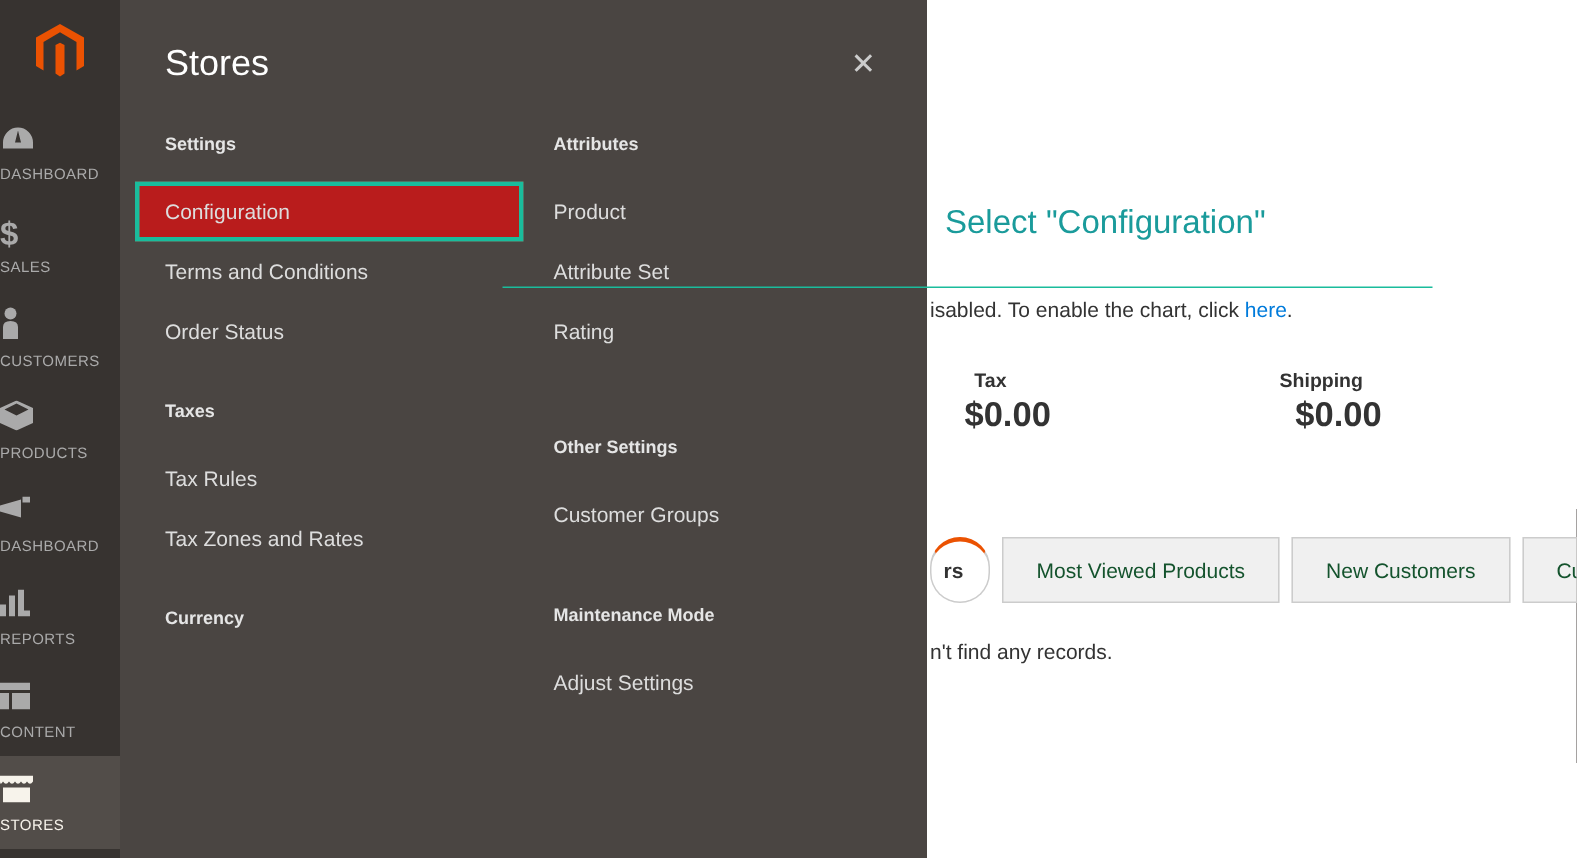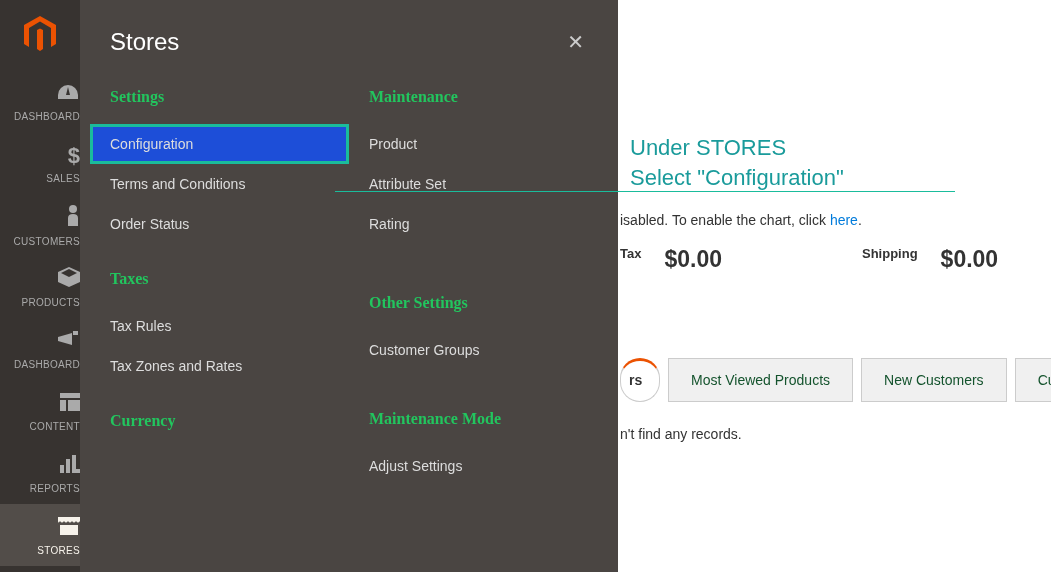--- a/index.html
+++ b/index.html
@@ -31,21 +31,21 @@
       height: 70px;
       display: flex;
       align-items: center;
       justify-content: center;
     }
     .nav-item {
       width: 80px;
       height: 62px;
       display: flex;
       flex-direction: column;
-      align-items: flex-end;
+      align-items: flex-start;
       justify-content: center;
       cursor: pointer;
       color: #aaa;
     }
     .nav-item .icon {
       font-size: 22px;
       margin-bottom: 4px;
     }
     .nav-item .label {
       font-size: 10px;
@@ -80,44 +80,43 @@
     }
     .flyout-columns {
       display: flex;
       padding: 20px 10px 0 10px;
     }
     .flyout-col {
       flex: 1;
       padding: 0 20px;
     }
     .section-heading {
-      font-size: 16px;
-      color: #22c55e;
+      font-size: 12px;
+      color: #e5e5e5;
       font-weight: 600;
       margin-bottom: 18px;
       margin-top: 26px;
-      font-family: Liberation Serif, serif;
     }
     .section-heading:first-child {
       margin-top: 0;
     }
     .flyout-link {
       display: block;
       font-size: 14px;
       color: #ddd;
       padding: 12px 0;
       cursor: pointer;
     }
     .flyout-link.highlighted {
       outline: 3px solid #1abc9c;
       outline-offset: -3px;
       margin-left: -20px;
       margin-right: -20px;
       padding-left: 20px;
-      background: #1d4ed8;
+      background: #b91c1c;
     }
     .annotation {
       position: absolute;
       left: 630px;
       top: 133px;
       color: #1a9b9b;
       font-size: 22px;
       font-weight: 400;
       line-height: 1.35;
     }
@@ -126,39 +125,39 @@
       left: 335px;
       top: 191px;
       width: 620px;
       height: 1px;
       background: #1abc9c;
       z-index: 5;
     }
     .chart-msg {
       position: absolute;
       left: 620px;
-      top: 212px;
+      top: 198px;
       font-size: 14px;
       color: #333;
     }
     .chart-msg a {
       color: #007bdb;
       text-decoration: none;
       cursor: pointer;
     }
     .stats {
       position: absolute;
       left: 620px;
       top: 246px;
       display: flex;
       gap: 140px;
     }
     .stat {
       display: flex;
-      flex-direction: row;
+      flex-direction: column;
       text-align: center;
     }
     .stat-label {
       font-size: 13px;
       color: #333;
       font-weight: 600;
       margin-bottom: 2px;
     }
     .stat-value {
       font-size: 23px;
@@ -248,37 +247,37 @@
     <span class="icon">
       <svg width="22" height="18" viewBox="0 0 22 18">
           <path d="M0 6 L14 2 L14 14 L0 10 Z M15 0 L20 0 L20 4 L15 4 Z" fill="#aaa"></path>
         </svg>
     </span>
     <span class="label">DASHBOARD</span>
   </div>
   <div class="nav-item">
     <span class="icon">
       <svg width="20" height="18" viewBox="0 0 20 18">
-          <rect x="0" y="0" width="20" height="5" fill="#aaa"></rect>
-          <rect x="0" y="7" width="6" height="11" fill="#aaa"></rect>
-          <rect x="8" y="7" width="12" height="11" fill="#aaa"></rect>
-        </svg>
-    </span>
-    <span class="label">CONTENT</span>
-  </div>
-  <div class="nav-item">
-    <span class="icon">
-      <svg width="20" height="18" viewBox="0 0 20 18">
           <rect x="0" y="10" width="4" height="8" fill="#aaa"></rect>
           <rect x="6" y="4" width="4" height="14" fill="#aaa"></rect>
           <rect x="12" y="0" width="4" height="18" fill="#aaa"></rect>
           <rect x="16" y="14" width="4" height="4" fill="#aaa"></rect>
         </svg>
     </span>
     <span class="label">REPORTS</span>
+  </div>
+  <div class="nav-item">
+    <span class="icon">
+      <svg width="20" height="18" viewBox="0 0 20 18">
+          <rect x="0" y="0" width="20" height="5" fill="#aaa"></rect>
+          <rect x="0" y="7" width="6" height="11" fill="#aaa"></rect>
+          <rect x="8" y="7" width="12" height="11" fill="#aaa"></rect>
+        </svg>
+    </span>
+    <span class="label">CONTENT</span>
   </div>
   <div class="nav-item stores-active">
     <span class="icon">
       <svg width="22" height="18" viewBox="0 0 22 18">
           <path d="M0 0 L22 0 L22 4 Q20 7 18 4 Q16 7 14 4 Q12 7 10 4 Q8 7 6 4 Q4 7 2 4 Q0 7 0 4 Z M2 8 L20 8 L20 18 L2 18 Z" fill="#f7f3eb"></path>
         </svg>
     </span>
     <span class="label">STORES</span>
   </div>
 </div>
@@ -295,36 +294,35 @@
       <div class="section-heading">Settings</div>
       <div class="flyout-link highlighted">Configuration</div>
       <div class="flyout-link">Terms and Conditions</div>
       <div class="flyout-link">Order Status</div>
       <div class="section-heading">Taxes</div>
       <div class="flyout-link">Tax Rules</div>
       <div class="flyout-link">Tax Zones and Rates</div>
       <div class="section-heading">Currency</div>
     </div>
     <div class="flyout-col">
-      <div class="section-heading">Maintenance</div>
+      <div class="section-heading">Attributes</div>
       <div class="flyout-link">Product</div>
       <div class="flyout-link">Attribute Set</div>
       <div class="flyout-link">Rating</div>
       <div class="section-heading" style="margin-top:50px">Other Settings</div>
       <div class="flyout-link">Customer Groups</div>
       <div class="section-heading" style="margin-top:40px">Maintenance Mode</div>
       <div class="flyout-link">Adjust Settings</div>
     </div>
   </div>
 </div>
 
 <div class="annotation-line"></div>
 
 <div class="annotation">
-  <div>Under STORES</div>
   <div>Select "Configuration"</div>
 </div>
 
 <div class="chart-msg">
   <span>isabled. To enable the chart, click </span><a>here</a><span>.</span>
 </div>
 
 <div class="stats">
   <div class="stat">
     <div class="stat-label">Tax</div>

